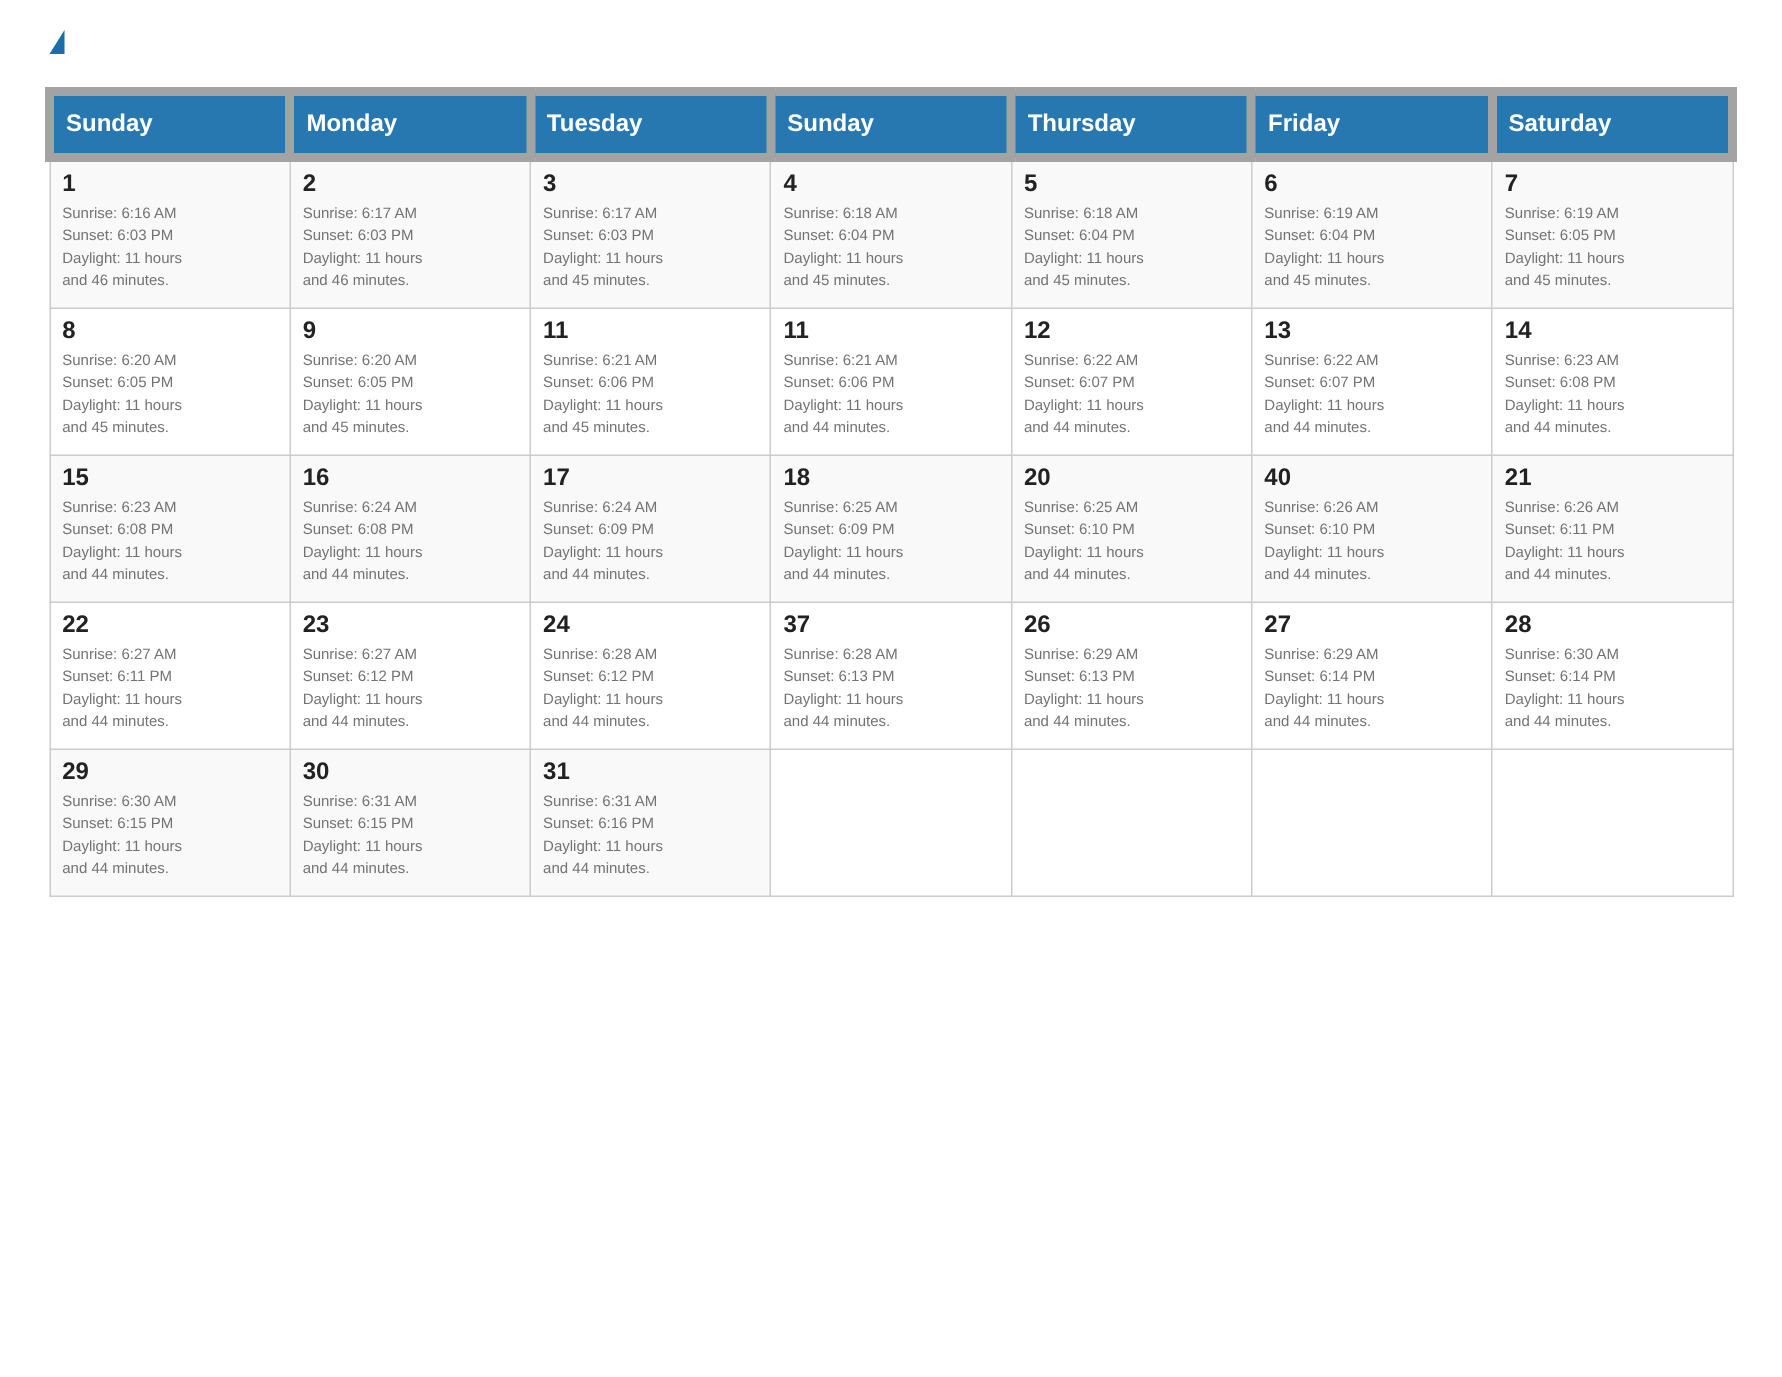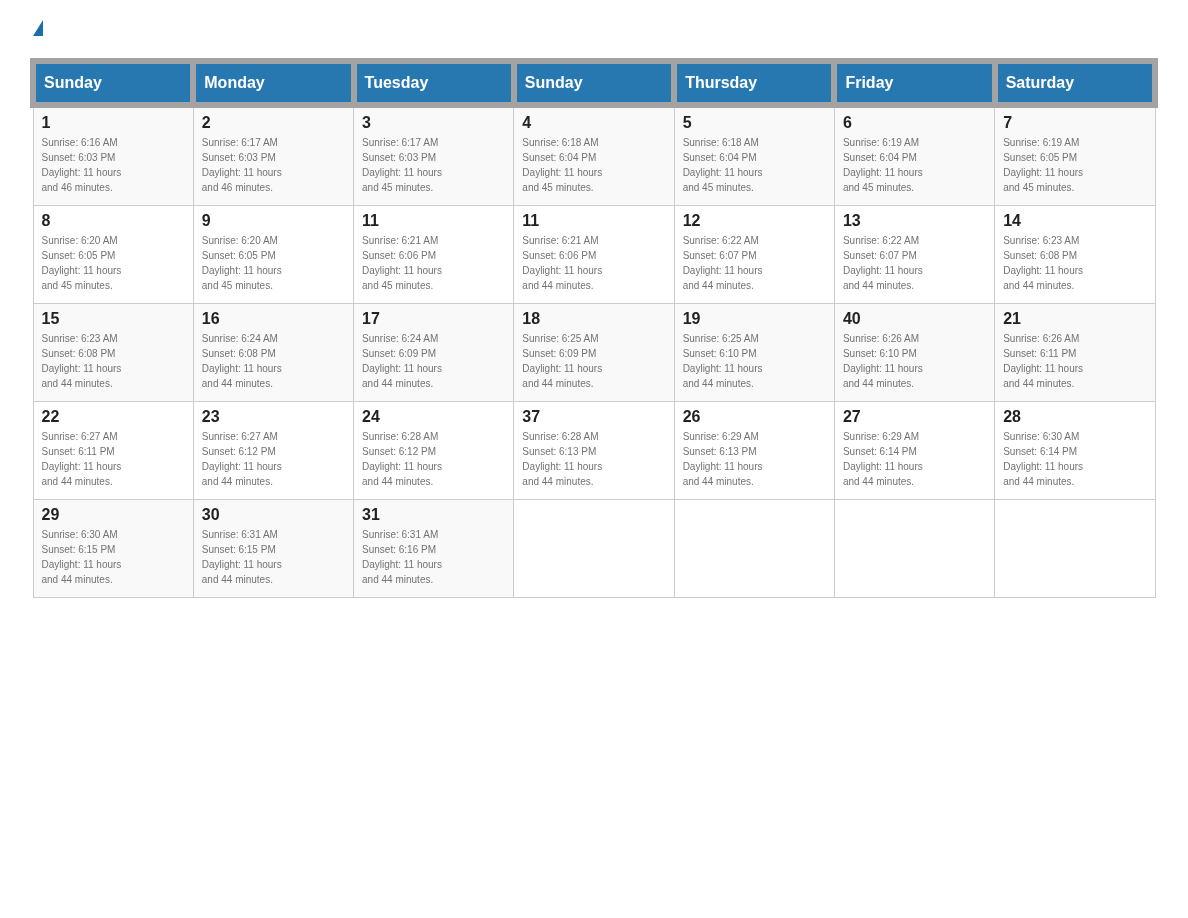--- a/index.html
+++ b/index.html
@@ -190,21 +190,21 @@
         </td>
         <td>
           <span class="day-number">17</span>
 <div class="day-info">Sunrise: 6:24 AM<br>Sunset: 6:09 PM<br>Daylight: 11 hours<br>and 44 minutes.</div>
         </td>
         <td>
           <span class="day-number">18</span>
 <div class="day-info">Sunrise: 6:25 AM<br>Sunset: 6:09 PM<br>Daylight: 11 hours<br>and 44 minutes.</div>
         </td>
         <td>
-          <span class="day-number">19</span>
+          <span class="day-number">20</span>
 <div class="day-info">Sunrise: 6:25 AM<br>Sunset: 6:10 PM<br>Daylight: 11 hours<br>and 44 minutes.</div>
         </td>
         <td>
           <span class="day-number">40</span>
 <div class="day-info">Sunrise: 6:26 AM<br>Sunset: 6:10 PM<br>Daylight: 11 hours<br>and 44 minutes.</div>
         </td>
         <td>
           <span class="day-number">21</span>
 <div class="day-info">Sunrise: 6:26 AM<br>Sunset: 6:11 PM<br>Daylight: 11 hours<br>and 44 minutes.</div>
         </td>

